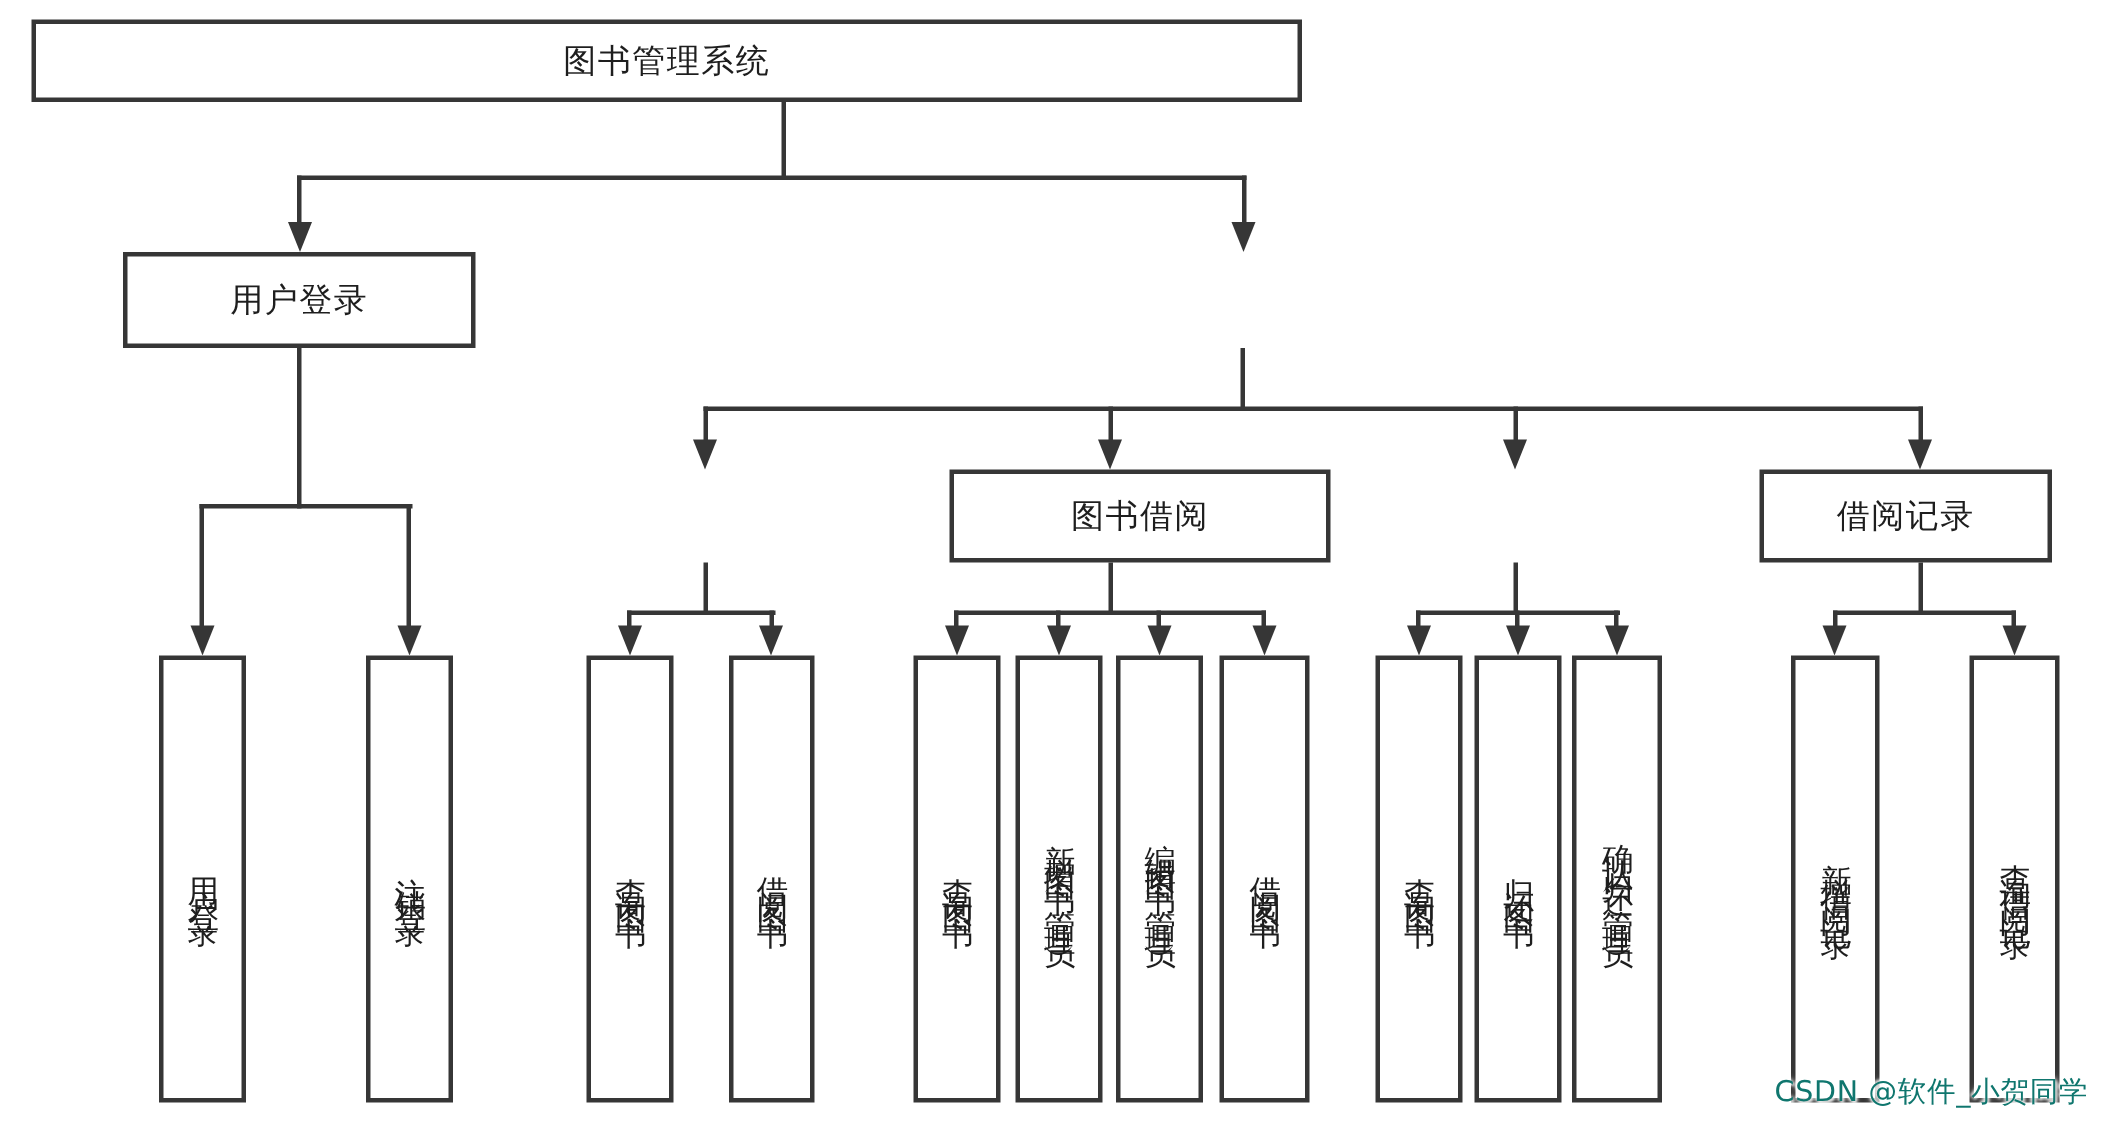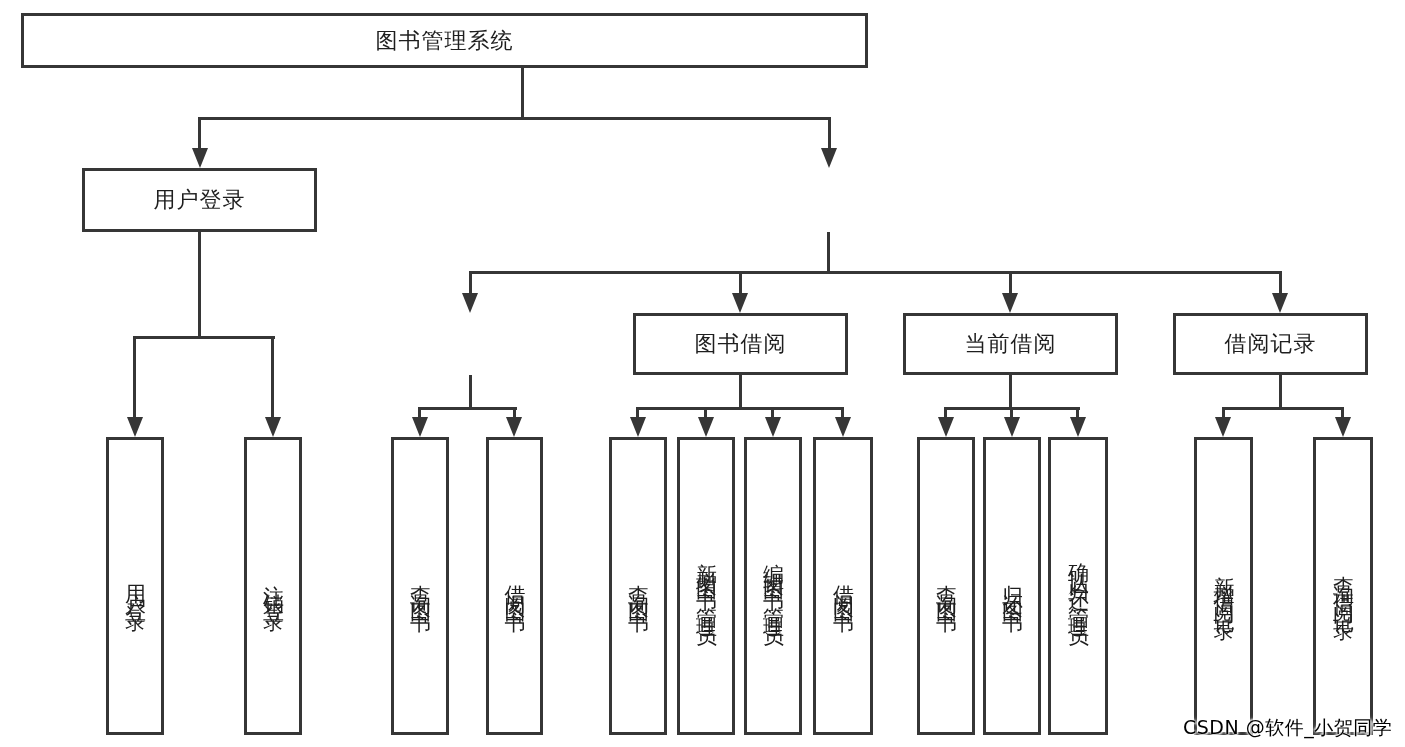--- a/index.html
+++ b/index.html
@@ -40,21 +40,21 @@
     position:absolute;
     width:0;height:0;
     border-left:8px solid transparent;
     border-right:8px solid transparent;
     border-top:20px solid #363636;
   }
   .watermark{
     position:absolute;
     left:1183px;top:715px;
     font-size:19px;
-    color:#000000;
+    color:#0f766e;
     letter-spacing:0.5px;
     white-space:nowrap;
     text-shadow:0 0 3px #ffffff,0 0 5px #ffffff,1px 1px 2px #ffffff,-1px -1px 2px #ffffff;
     z-index:10;
   }
 </style>
 </head>
 <body>
 
 <div id="canvas">
@@ -85,25 +85,22 @@
   <div class="line" style="left:469px;top:271px;width:813px;height:3px"></div>
   <div class="line" style="left:469px;top:271px;width:3px;height:26px"></div>
   <div class="arrow" style="left:462px;top:293px"></div>
   <div class="line" style="left:739px;top:271px;width:3px;height:26px"></div>
   <div class="arrow" style="left:732px;top:293px"></div>
   <div class="line" style="left:1009px;top:271px;width:3px;height:26px"></div>
   <div class="arrow" style="left:1002px;top:293px"></div>
   <div class="line" style="left:1279px;top:271px;width:3px;height:26px"></div>
   <div class="arrow" style="left:1272px;top:293px"></div>
 
-  <div class="hbox" style="left:633px;top:313px;width:215px;height:62px">
+  <div class="hbox" style="left:633px;top:313px;width:254px;height:62px">
     <span>图书借阅</span>
-  </div>
-  <div class="hbox" style="left:903px;top:313px;width:215px;height:62px">
-    <span>当前借阅</span>
   </div>
   <div class="hbox" style="left:1173px;top:313px;width:195px;height:62px">
     <span>借阅记录</span>
   </div>
 
   <div class="line" style="left:469px;top:375px;width:3px;height:35px"></div>
   <div class="line" style="left:418px;top:407px;width:99px;height:3px"></div>
   <div class="line" style="left:418px;top:407px;width:3px;height:14px"></div>
   <div class="arrow" style="left:412px;top:417px"></div>
   <div class="line" style="left:513px;top:407px;width:3px;height:14px"></div>

